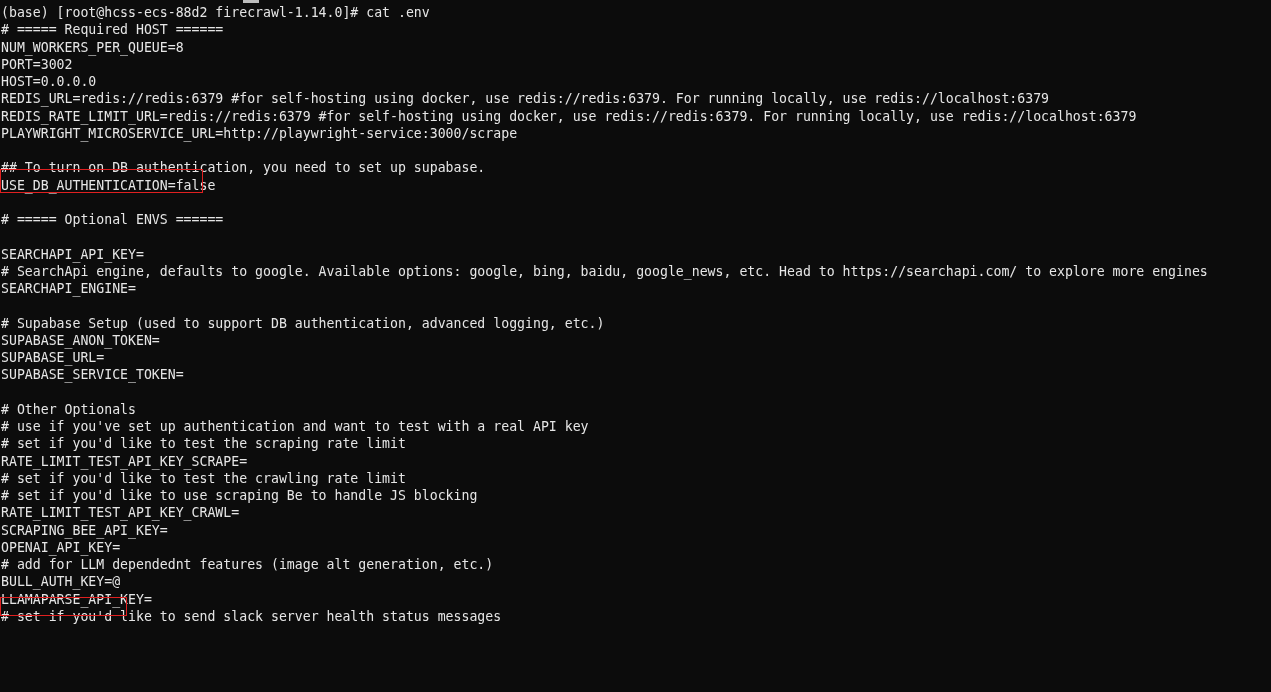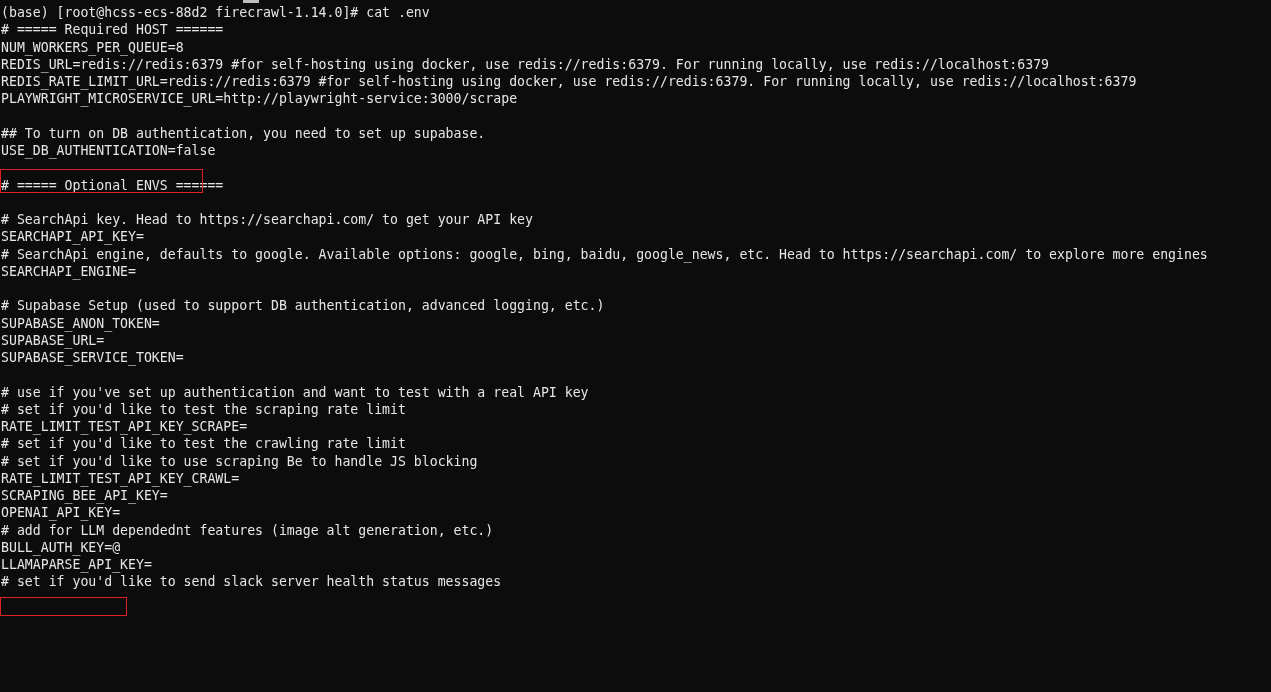--- a/index.html
+++ b/index.html
@@ -63,39 +63,41 @@
 </style>
 </head>
 <body>
 
 <div id="terminal">
   <div id="cursor-mark"></div>
 
   <div class="line">(base) [root@hcss-ecs-88d2 firecrawl-1.14.0]# cat .env</div>
   <div class="line"># ===== Required HOST ======</div>
   <div class="line">NUM_WORKERS_PER_QUEUE=8</div>
+  <div class="line">PORT=3002</div>
+  <div class="line">HOST=0.0.0.0</div>
   <div class="line">REDIS_URL=redis://redis:6379 #for self-hosting using docker, use redis://redis:6379. For running locally, use redis://localhost:6379</div>
   <div class="line">REDIS_RATE_LIMIT_URL=redis://redis:6379 #for self-hosting using docker, use redis://redis:6379. For running locally, use redis://localhost:6379</div>
   <div class="line">PLAYWRIGHT_MICROSERVICE_URL=http://playwright-service:3000/scrape</div>
   <div class="line blank">&nbsp;</div>
   <div class="line">## To turn on DB authentication, you need to set up supabase.</div>
   <div class="line">USE_DB_AUTHENTICATION=false</div>
   <div class="line blank">&nbsp;</div>
   <div class="line"># ===== Optional ENVS ======</div>
   <div class="line blank">&nbsp;</div>
-  <div class="line"># SearchApi key. Head to https://searchapi.com/ to get your API key</div>
   <div class="line">SEARCHAPI_API_KEY=</div>
   <div class="line"># SearchApi engine, defaults to google. Available options: google, bing, baidu, google_news, etc. Head to https://searchapi.com/ to explore more engines</div>
   <div class="line">SEARCHAPI_ENGINE=</div>
   <div class="line blank">&nbsp;</div>
   <div class="line"># Supabase Setup (used to support DB authentication, advanced logging, etc.)</div>
   <div class="line">SUPABASE_ANON_TOKEN=</div>
   <div class="line">SUPABASE_URL=</div>
   <div class="line">SUPABASE_SERVICE_TOKEN=</div>
   <div class="line blank">&nbsp;</div>
+  <div class="line"># Other Optionals</div>
   <div class="line"># use if you've set up authentication and want to test with a real API key</div>
   <div class="line"># set if you'd like to test the scraping rate limit</div>
   <div class="line">RATE_LIMIT_TEST_API_KEY_SCRAPE=</div>
   <div class="line"># set if you'd like to test the crawling rate limit</div>
   <div class="line"># set if you'd like to use scraping Be to handle JS blocking</div>
   <div class="line">RATE_LIMIT_TEST_API_KEY_CRAWL=</div>
   <div class="line">SCRAPING_BEE_API_KEY=</div>
   <div class="line">OPENAI_API_KEY=</div>
   <div class="line"># add for LLM dependednt features (image alt generation, etc.)</div>
   <div class="line">BULL_AUTH_KEY=@</div>

